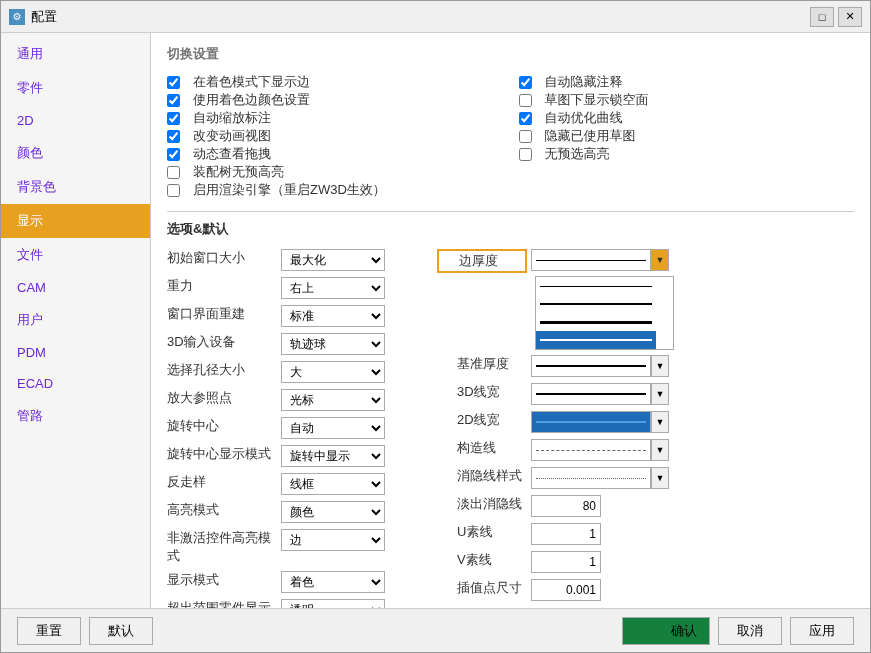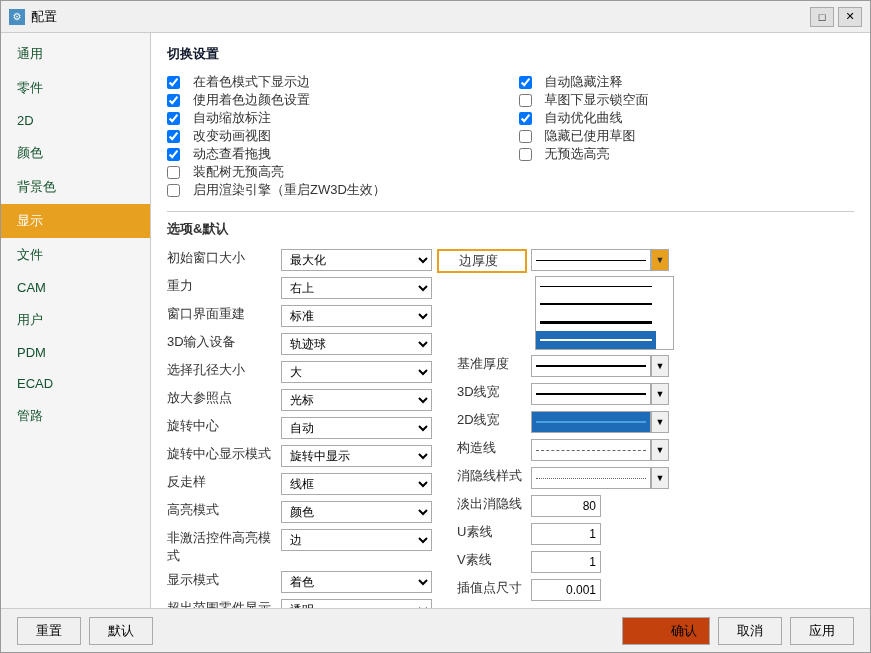--- a/index.html
+++ b/index.html
@@ -69,40 +69,40 @@
       width: 150px;
       background: #f5f5f5;
       border-right: 1px solid #ccc;
       padding: 4px 0;
     }
     
     .sidebar-item {
       padding: 8px 16px;
       cursor: pointer;
       font-size: 13px;
-      color: #14532d;
+      color: #6d28d9;
     }
     
     .sidebar-item.active {
       background: #e8a020;
       color: #fff;
     }
     
     .content-area {
       flex: 1;
       background: #fff;
       padding: 12px 16px;
       overflow-y: auto;
       position: relative;
     }
     
     .section-title {
       font-size: 13px;
       font-weight: bold;
-      color: #0f172a;
+      color: #737373;
       margin-bottom: 8px;
       padding-bottom: 2px;
     }
     
     .checkbox-grid {
       display: grid;
       grid-template-columns: 1fr 1fr;
       gap: 4px 16px;
       margin-bottom: 12px;
     }
@@ -133,21 +133,21 @@
       color: #333;
       margin-bottom: 8px;
     }
     
     select {
       height: 22px;
       font-size: 12px;
       border: 1px solid #aaa;
       background: #fff;
       padding: 0 4px;
-      width: 151px;
+      width: 104px;
       cursor: pointer;
     }
     
     .line-preview-box {
       width: 120px;
       height: 22px;
       border: 1px solid #aaa;
       background: #fff;
       display: flex;
       align-items: center;
@@ -229,21 +229,21 @@
       background: #f0f0f0;
       font-size: 13px;
       cursor: pointer;
       padding: 0 12px;
       display: flex;
       align-items: center;
       justify-content: center;
     }
     
     .btn-primary {
-      background: #c2410c;
+      background: #15803d;
       padding-left: 48px;
     }
     
     .two-col-settings {
       display: grid;
       grid-template-columns: 270px 1fr;
       gap: 0;
     }
     
     .col-left, .col-right {

